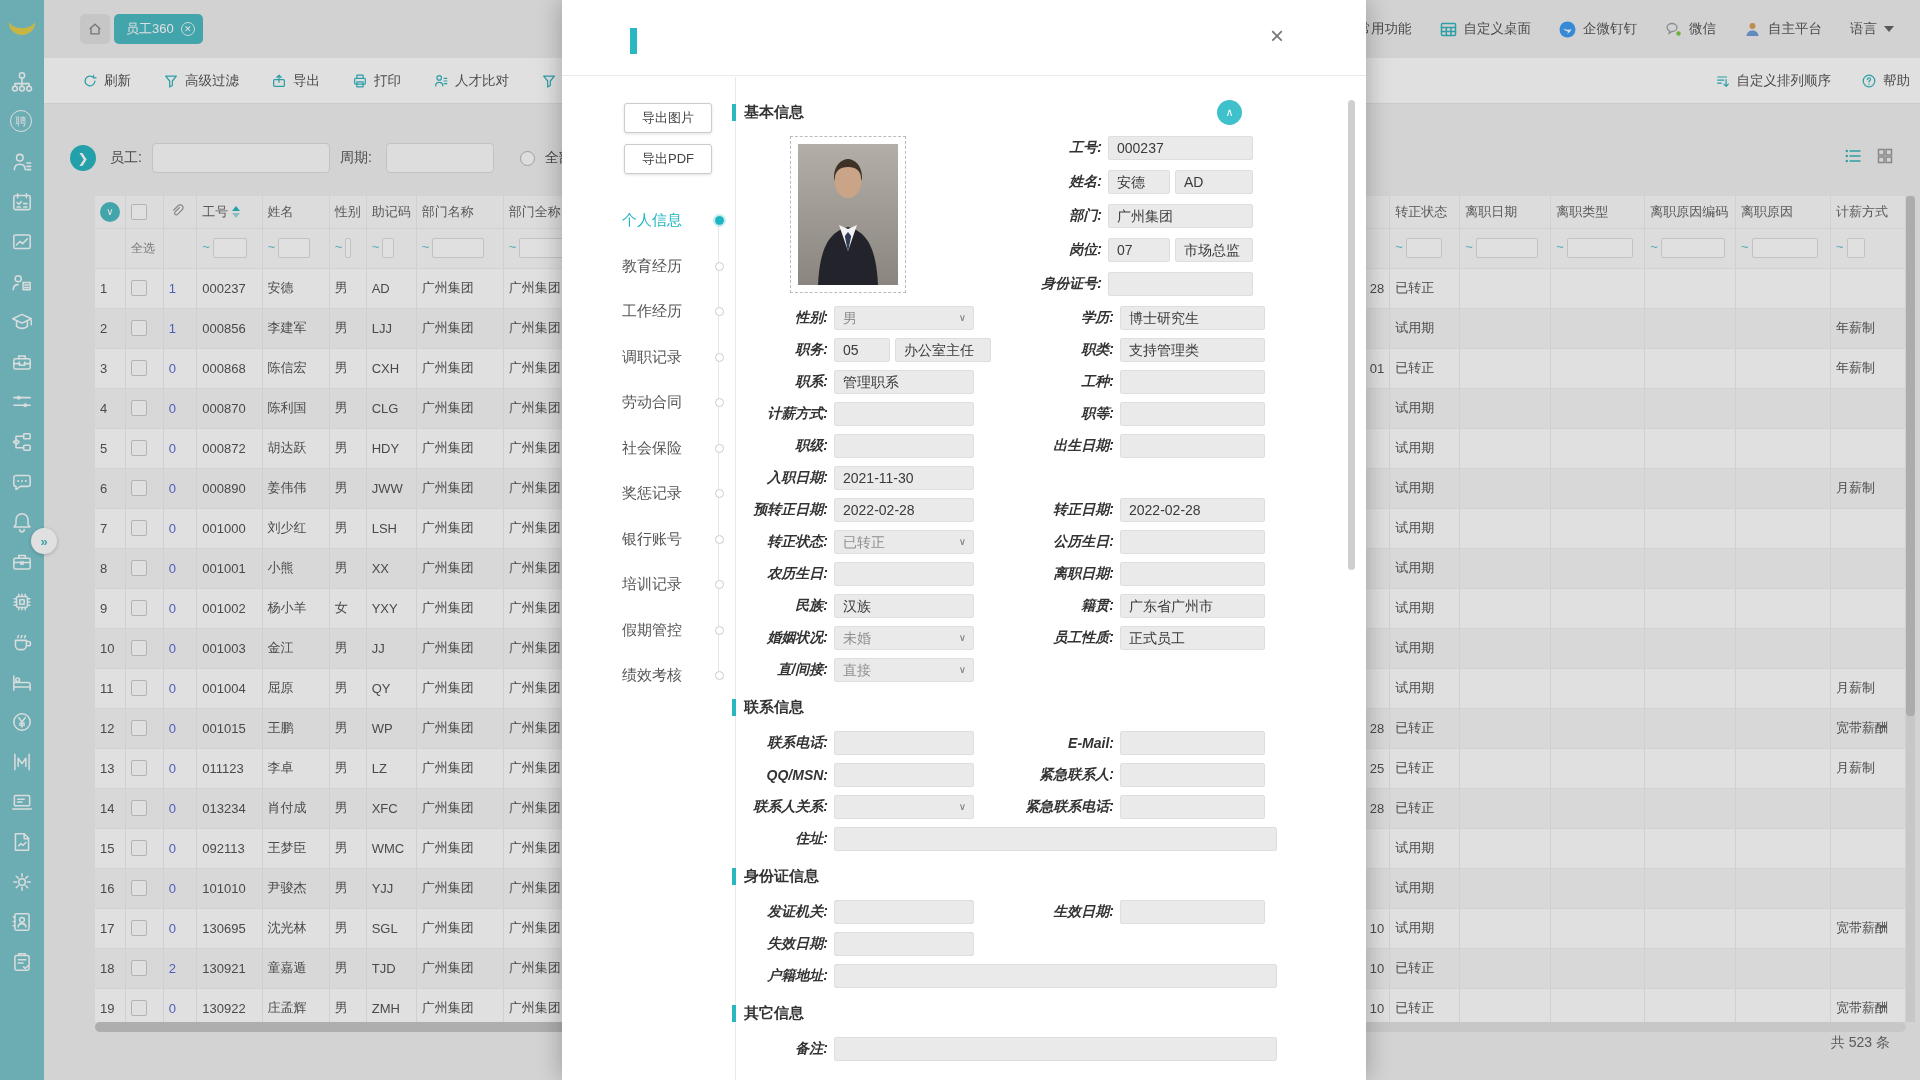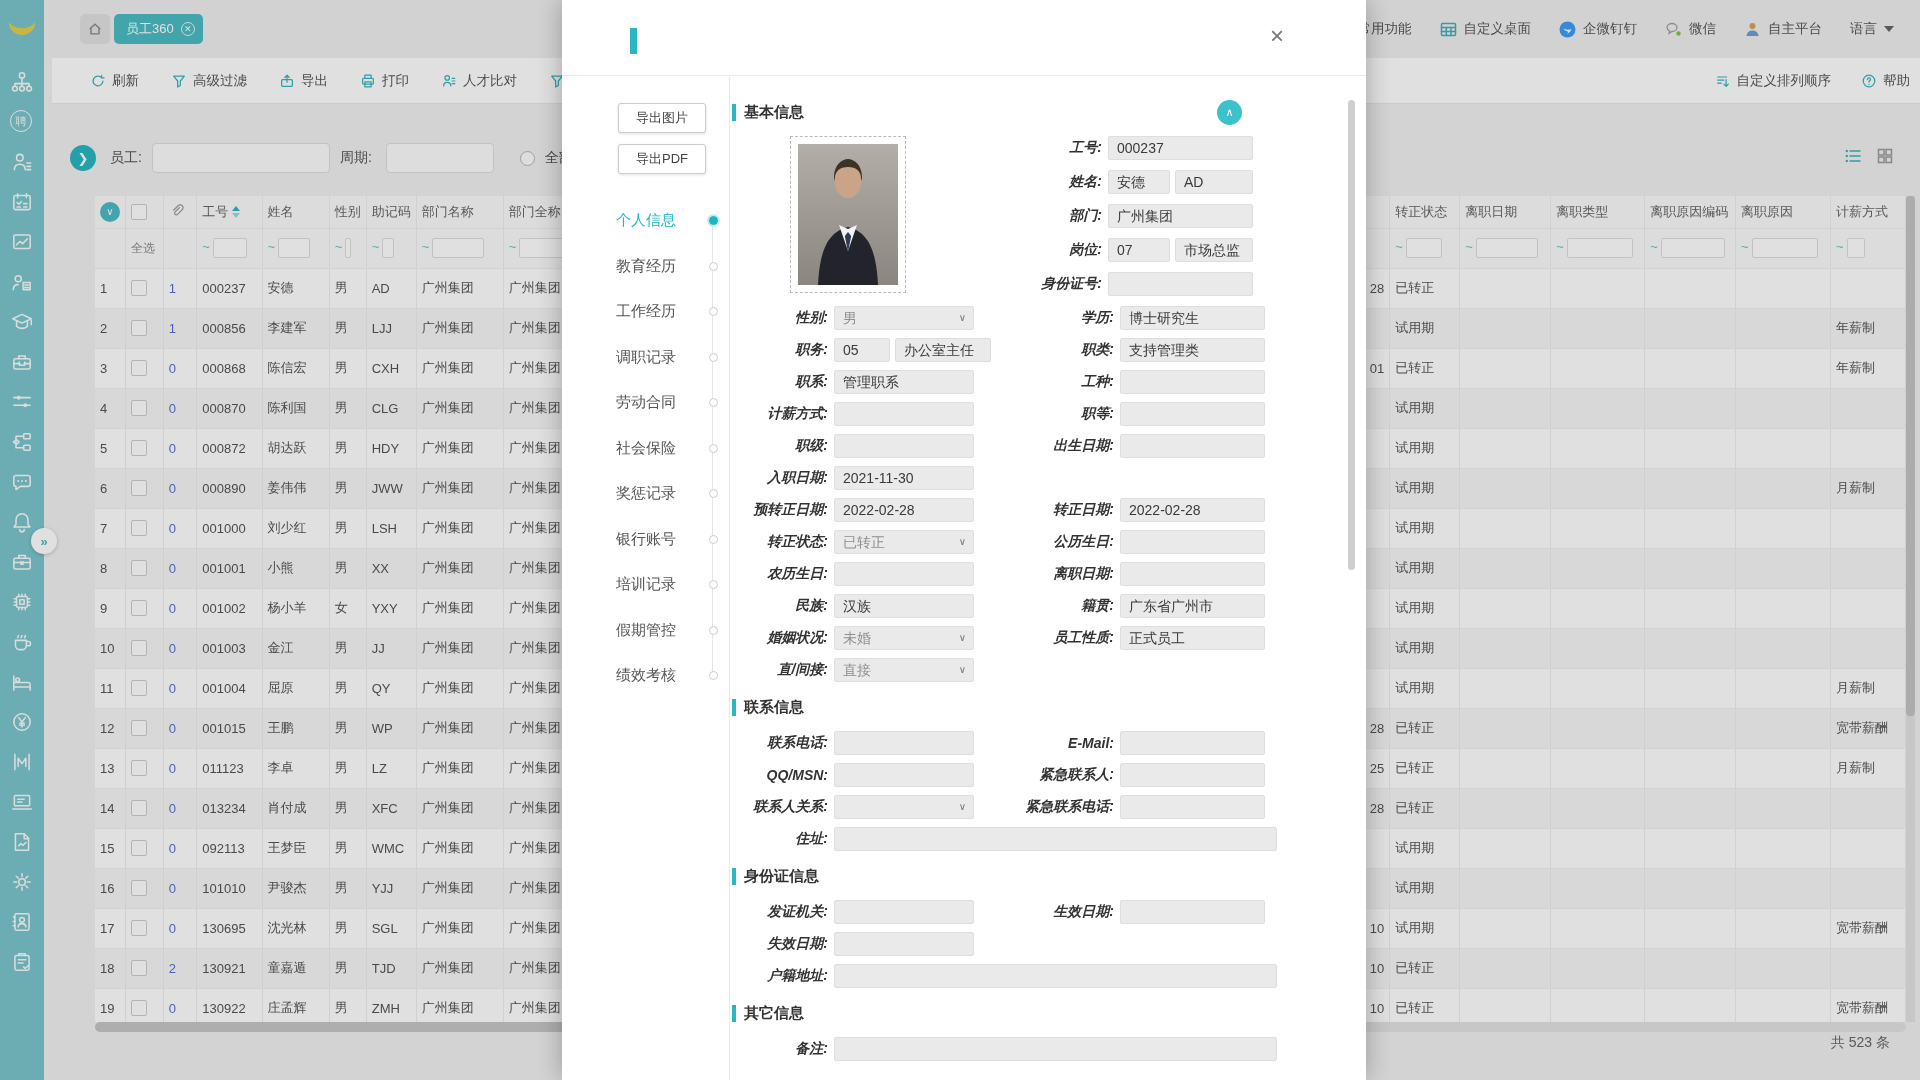--- a/index.html
+++ b/index.html
@@ -20,21 +20,21 @@
   .topbar { position:absolute; left:0; top:0; right:0; height:58px; background:#f0f0f0; display:flex; align-items:center; }
   .home-btn { margin-left:36px; width:30px; height:30px; background:#e2e2e2; border-radius:5px; display:flex; align-items:center; justify-content:center; }
   .home-btn svg { width:16px; height:16px; stroke:#8a8a8a; fill:none; stroke-width:1.6; }
   .tab { margin-left:4px; height:30px; background:#4cbcc3; border-radius:5px; color:#fff; display:flex; align-items:center; padding:0 8px 0 12px; font-size:13px; }
   .tab-close { margin-left:7px; width:14px; height:14px; border:1px solid rgba(255,255,255,.85); border-radius:50%; font-size:9px; line-height:12px; text-align:center; color:#fff; }
   .topnav { margin-left:auto; display:flex; align-items:center; gap:28px; padding-right:26px; font-size:13.5px; color:#555; }
   .topnav-item { display:flex; align-items:center; gap:7px; }
   .ic16 { width:17px; height:17px; display:inline-block; }
   .caret-down { width:0; height:0; border-left:5px solid transparent; border-right:5px solid transparent; border-top:6px solid #666; display:inline-block; }
 
-  .toolbar { position:absolute; left:8px; top:58px; right:0; height:46px; background:#fff; border-bottom:1px solid #e7e7e7; display:flex; align-items:center; font-size:13.5px; color:#555; }
+  .toolbar { position:absolute; left:0; top:58px; right:0; height:46px; background:#fff; border-bottom:1px solid #e7e7e7; display:flex; align-items:center; font-size:13.5px; color:#555; }
   .tb-left { display:flex; gap:32px; padding-left:38px; }
   .tb-right { margin-left:auto; display:flex; gap:30px; padding-right:10px; }
   .tb-item { display:flex; align-items:center; gap:6px; }
   .tb-item svg { width:16px; height:16px; stroke:#35b5be; fill:none; stroke-width:1.4; stroke-linecap:round; stroke-linejoin:round; }
 
   
   .panel-expander { position:absolute; left:70px; top:145px; width:26px; height:26px; border-radius:50%; background:#2ab7c2; color:#fff; font-size:13px; display:flex; align-items:center; justify-content:center; z-index:1; }
   .filterbar { position:absolute; left:110px; top:140px; height:36px; display:flex; align-items:center; gap:10px; font-size:14px; color:#555; }
   .f-input { height:30px; background:#fcfcfc; border:1px solid #ddd; border-radius:4px; }
   .f-emp { width:178px; } .f-prd { width:108px; margin-left:4px; }
@@ -72,21 +72,21 @@
   .footer-total { position:absolute; right:30px; top:1034px; font-size:14px; color:#666; }
 
   
   .scrim { position:absolute; inset:0; background:rgba(0,0,0,.12); z-index:10; }
 
   
   .modal { position:absolute; left:562px; top:0; width:804px; height:1080px; background:#fff; z-index:20; box-shadow:0 0 24px rgba(0,0,0,.28); }
   .m-head { position:relative; height:76px; border-bottom:1px solid #eaeaea; }
   .m-accent { position:absolute; left:68px; top:28px; width:7px; height:26px; background:#2ab7c2; }
   .m-close { position:absolute; right:82px; top:24px; font-size:24px; color:#777; line-height:1; }
-  .m-nav { position:absolute; left:8px; top:77px; bottom:0; width:160px; border-right:1px solid #eaeaea; }
+  .m-nav { position:absolute; left:14px; top:77px; bottom:0; width:160px; border-right:1px solid #eaeaea; }
   .m-export { padding:26px 0 0 48px; display:flex; flex-direction:column; gap:11px; }
   .m-export button { width:88px; height:30px; background:#fff; border:1px solid #ccc; border-radius:3px; box-shadow:0 1px 3px rgba(0,0,0,.12); font-size:13px; color:#444; font-family:inherit; }
   .mnav-list { position:relative; margin-top:24px; }
   .mnav-list::before { content:""; position:absolute; right:16px; top:28px; bottom:24px; border-left:1px solid #e6e6e6; }
   .mnav-item { position:relative; height:45.5px; display:flex; align-items:center; justify-content:space-between; padding:0 11px 0 46px; font-size:15px; color:#555; cursor:pointer; }
   .mnav-dot { width:9px; height:9px; border-radius:50%; background:#fff; border:1px solid #ccc; z-index:1; }
   .mnav-item.active { color:#1db5c2; }
   .mnav-item.active .mnav-dot { background:#1db5c2; border-color:#1db5c2; box-shadow:0 0 0 2px rgba(29,181,194,.25); }
   .m-body { position:absolute; left:144px; right:0; top:77px; bottom:0; overflow:hidden; padding:24px 94px 0 26px; }
   .m-scroll { position:absolute; right:11px; top:100px; width:7px; height:470px; background:#cfcfcf; border-radius:4px; z-index:21; }

